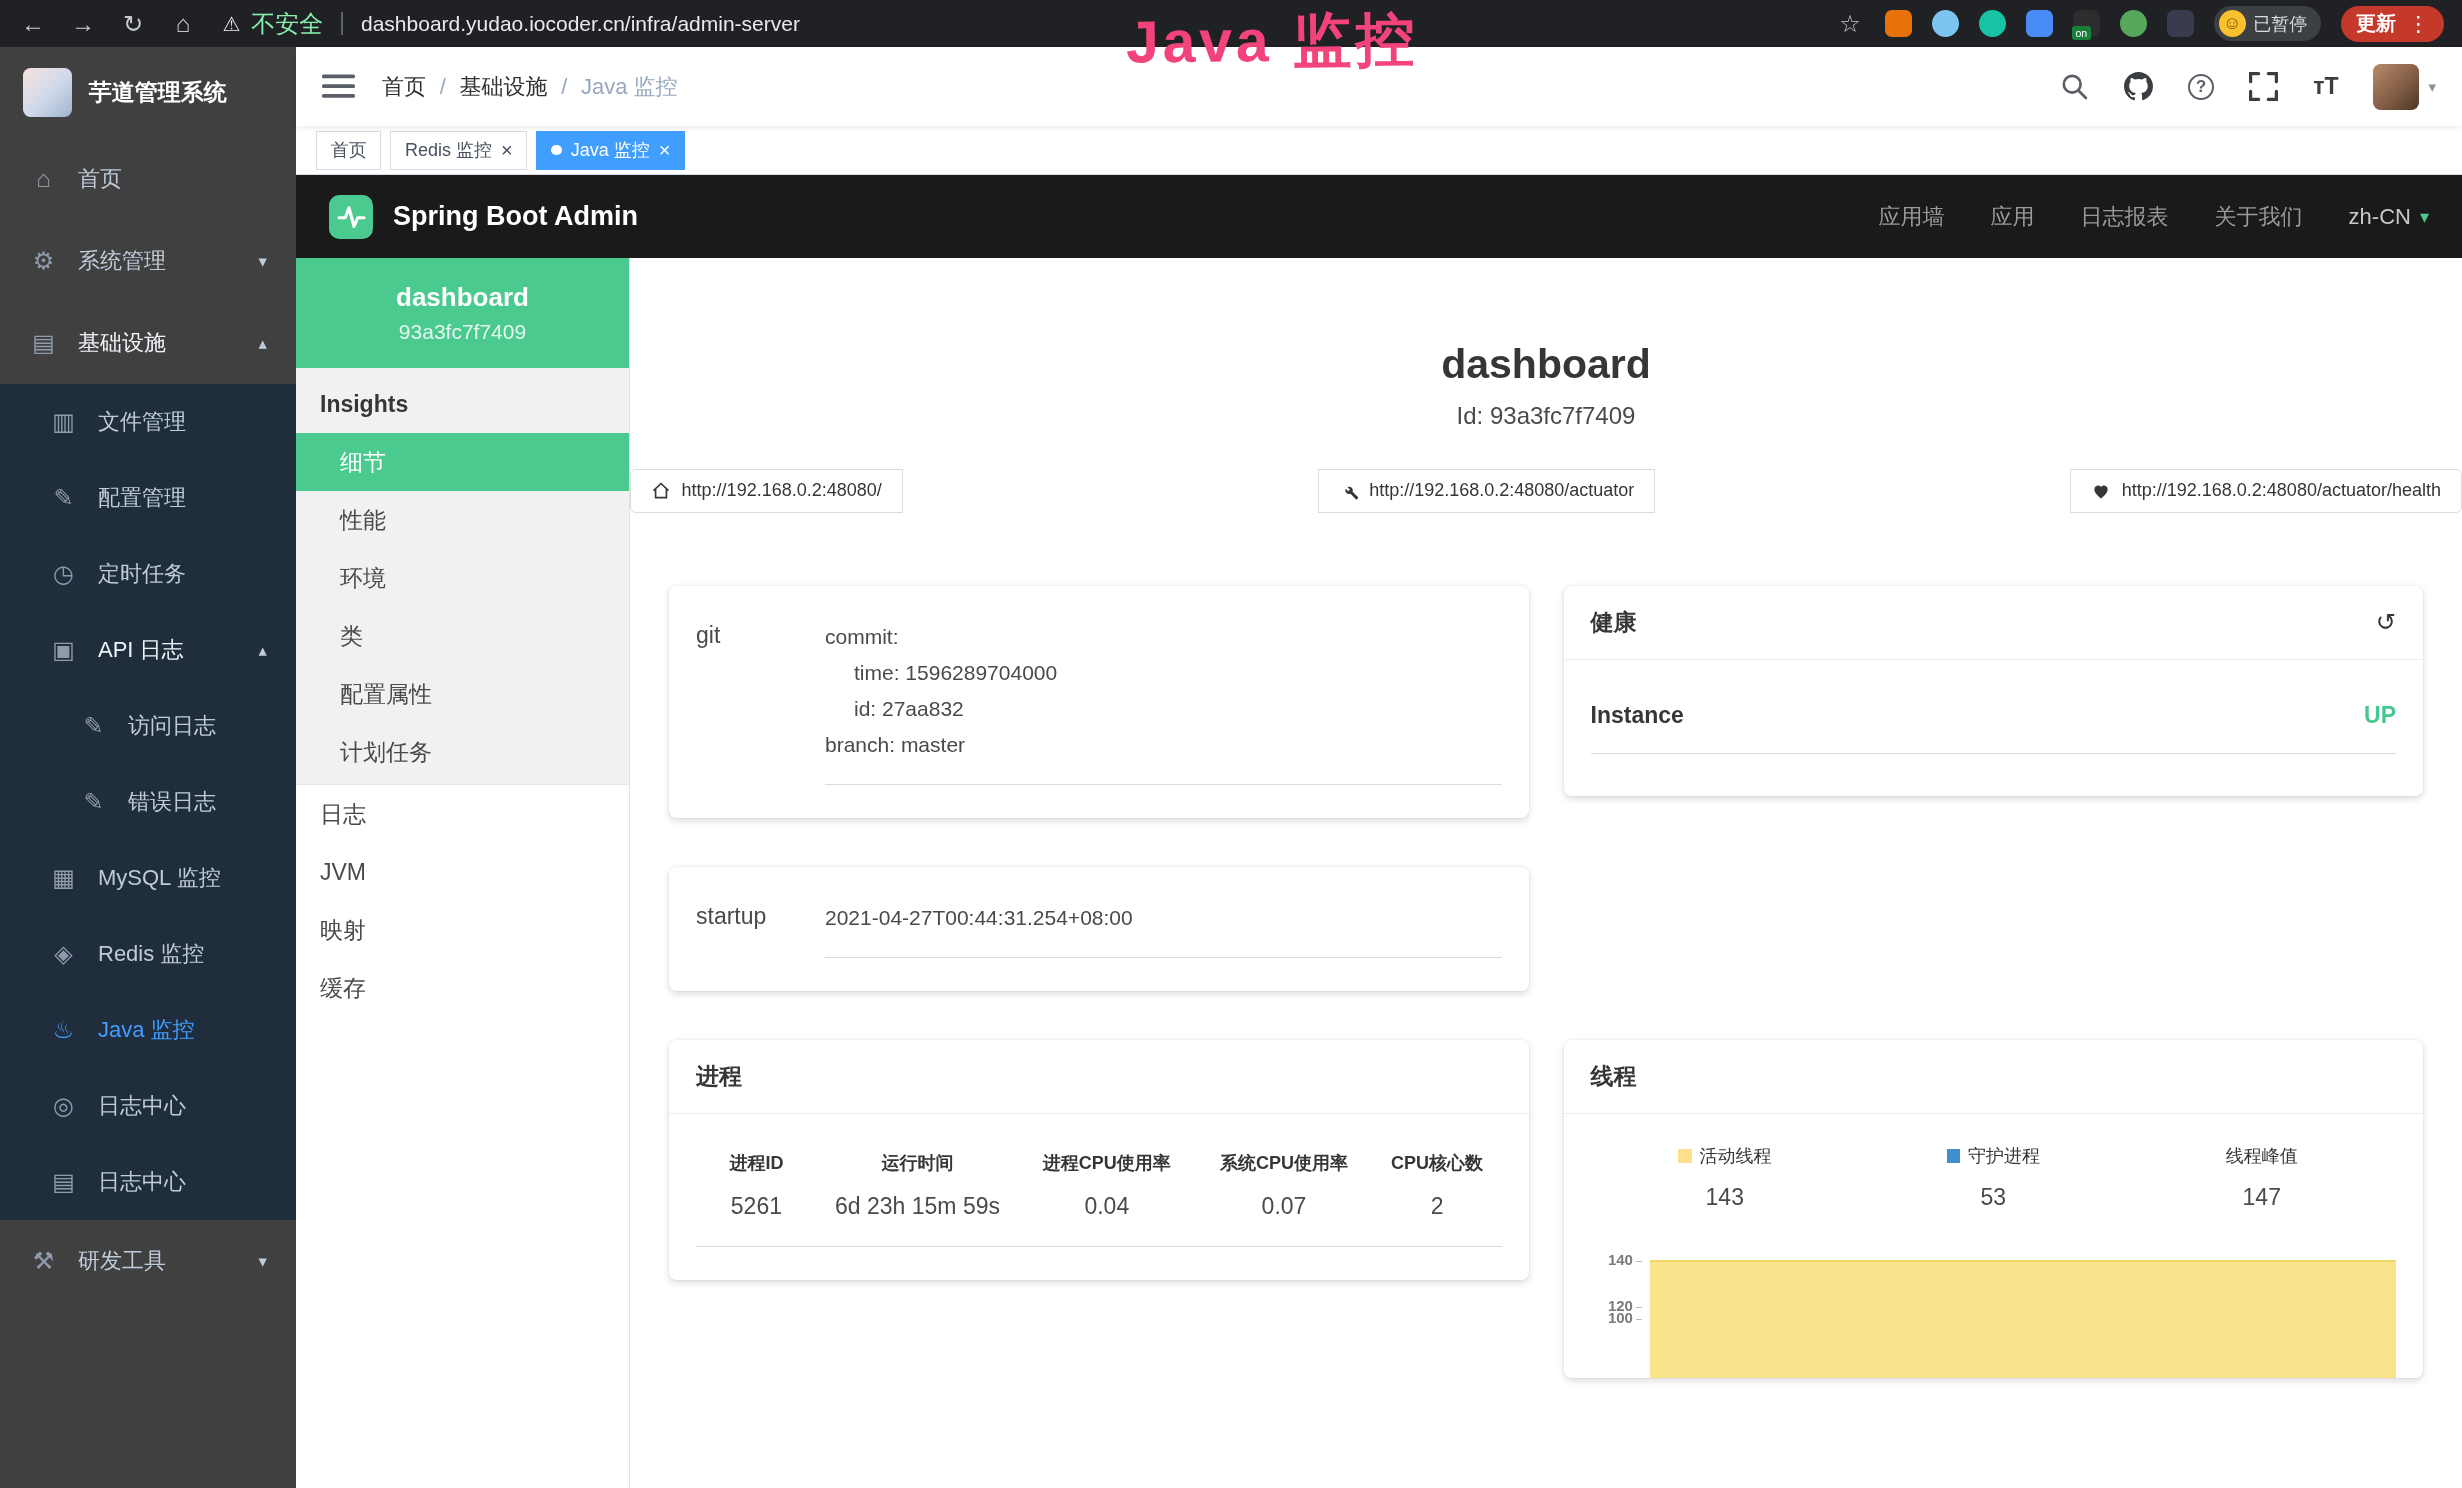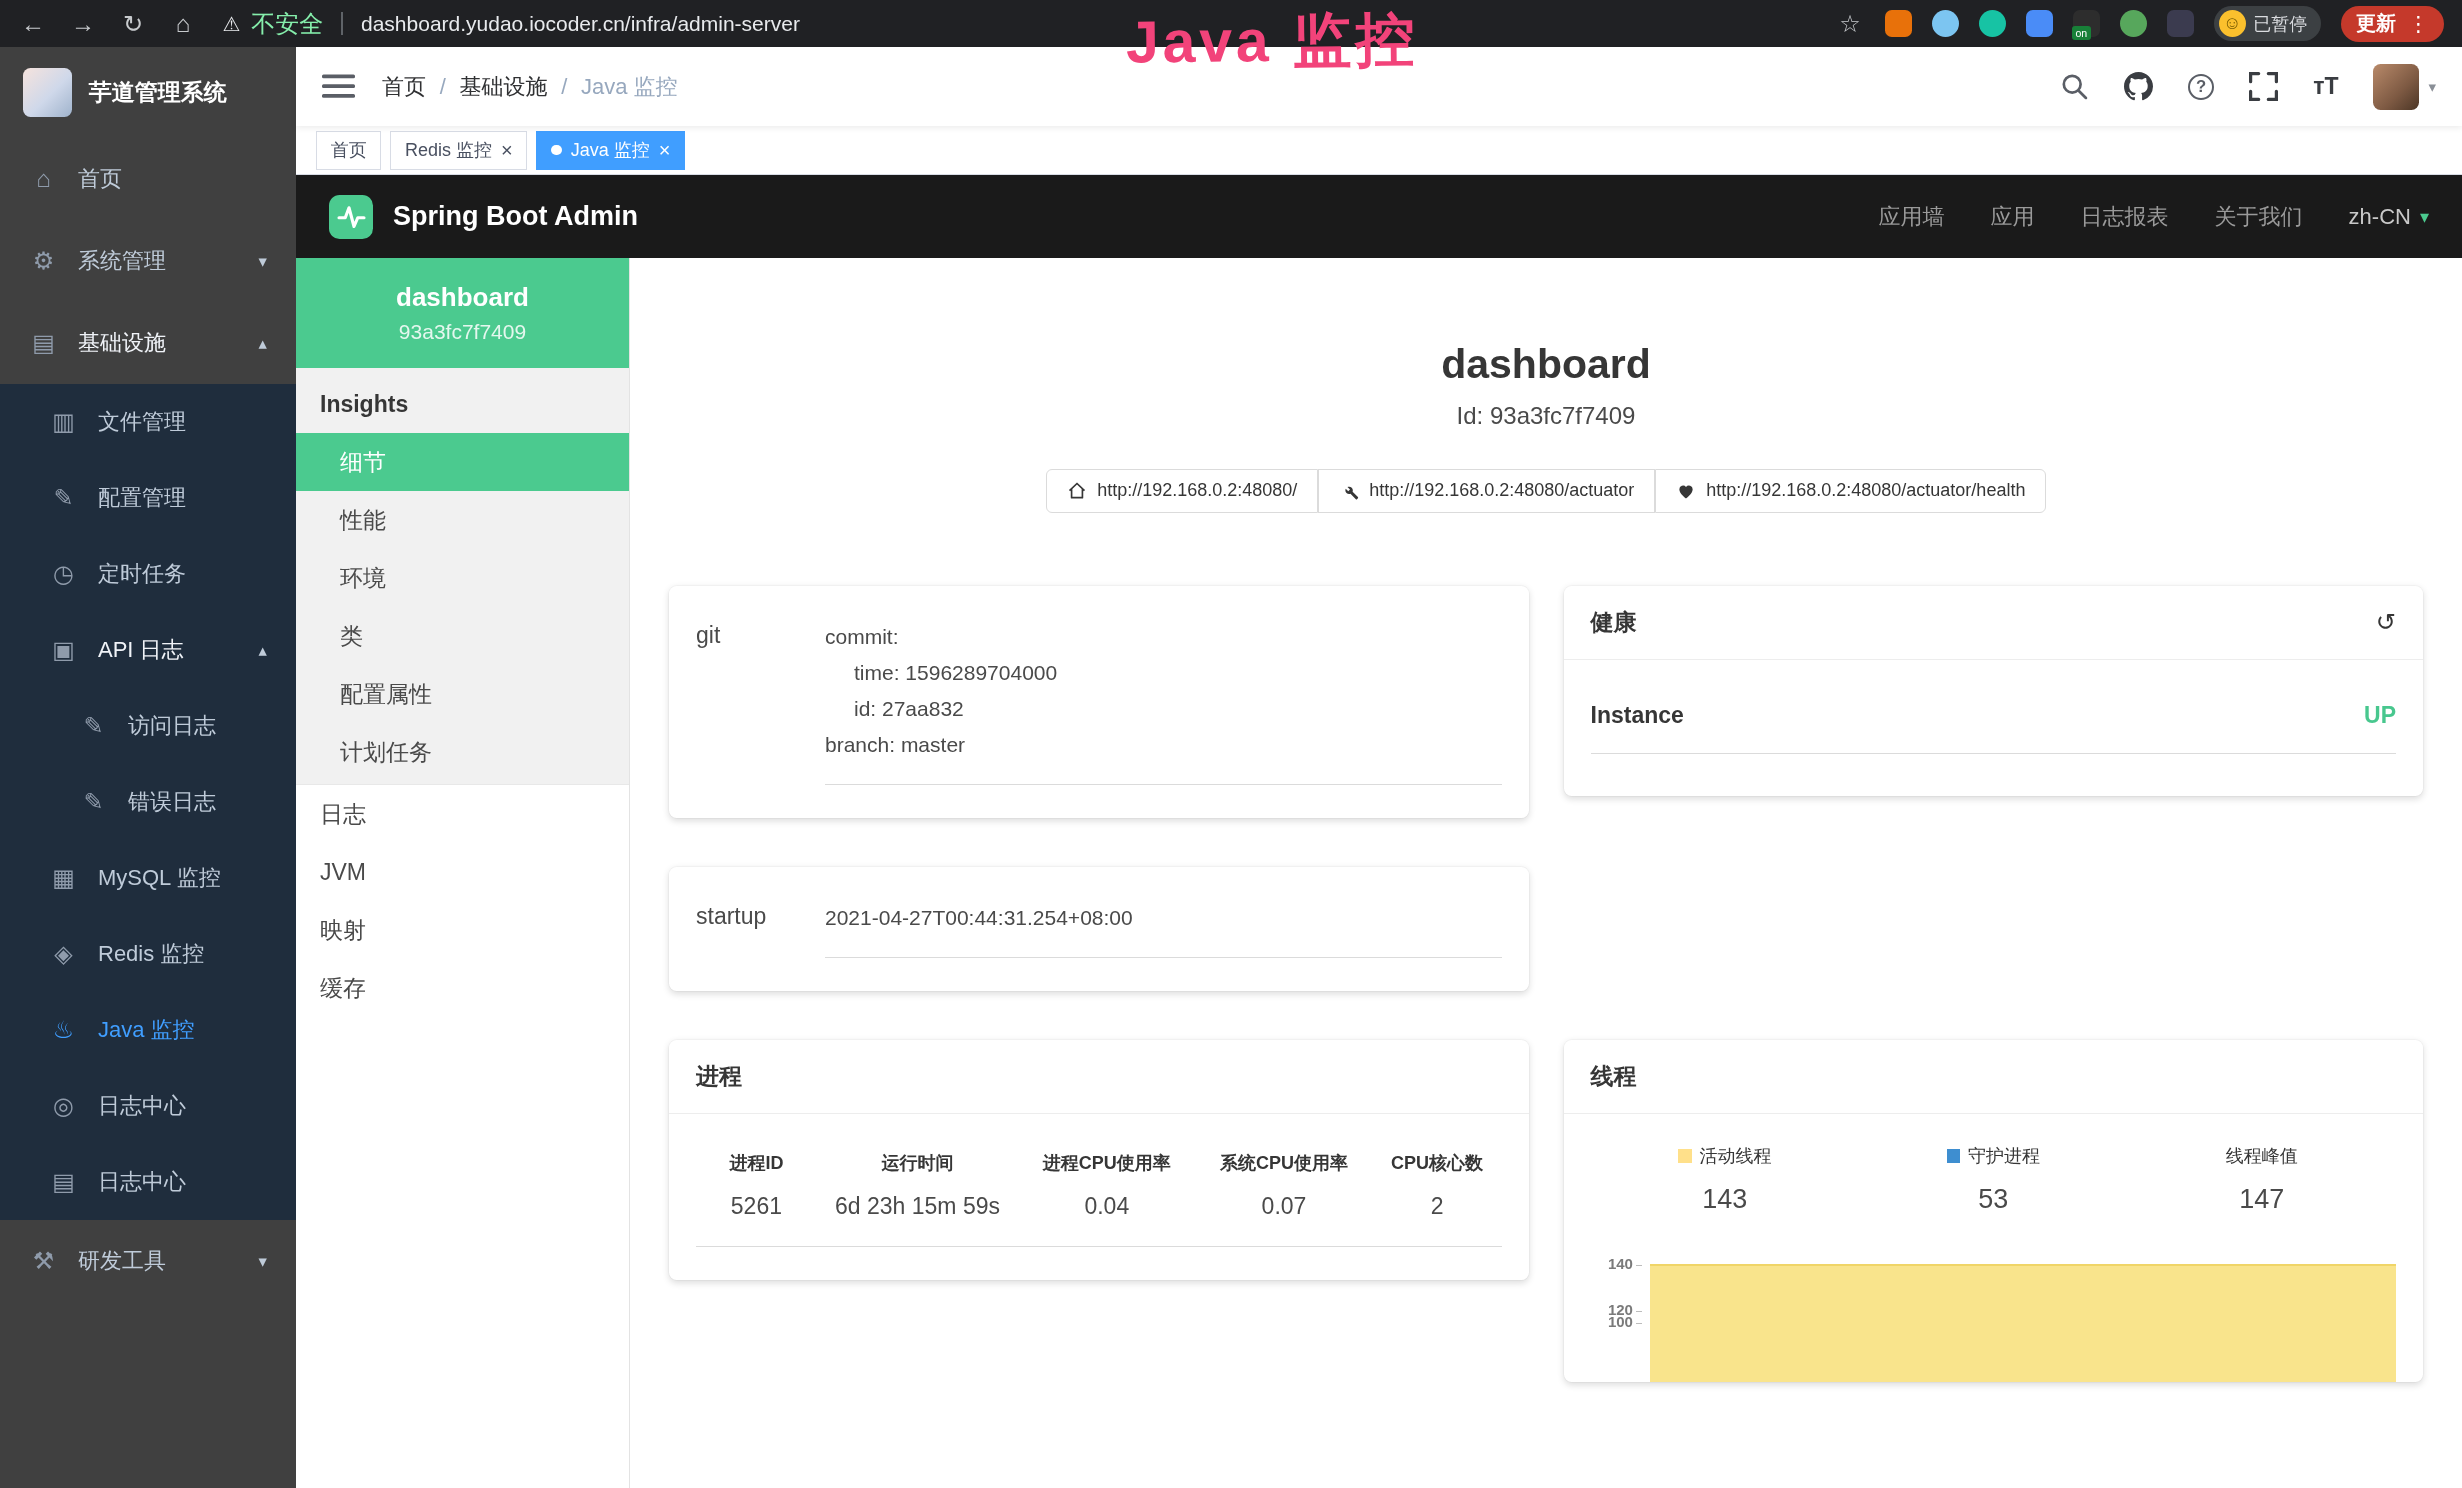--- a/index.html
+++ b/index.html
@@ -95,21 +95,21 @@
   .instance-id { font-size:21px; color:rgba(255,255,255,.85); }
   .side-group { background:#f1f1f1; padding-bottom:3px; border-bottom:0.8px solid #e8e8e8; }
   .group-label { font-size:23px; font-weight:700; color:#363636; padding:23px 24px 15px; }
   .side-item { height:58px; display:flex; align-items:center; padding-left:44px; font-size:23px; color:#4a4a4a; }
   .side-item.active { background:#4bca8f; color:#fff; }
   .side-item.top { padding-left:24px; background:#fff; }
 
   .sba-main { flex:1; background:#fff; min-width:0; overflow:hidden; }
   .inst-title { text-align:center; margin-top:83px; font-size:41px; font-weight:700; color:#363636; }
   .inst-sub { text-align:center; margin-top:13.7px; font-size:24px; color:#4a4a4a; }
-  .links-row { display:flex; justify-content:center; margin-top:39px;border-radius:20px; }
+  .links-row { display:flex; justify-content:space-between; margin-top:39px;border-radius:20px; }
   .link-btn { display:flex; align-items:center; gap:10.6px; border:0.8px solid #dbdbdb; background:#fff; height:44px;
     padding:0 20px; font-size:18px; color:#363636; margin-left:-0.8px; white-space:nowrap; }
   .link-btn.first { border-radius:6px 0 0 6px; margin-left:0; }
   .link-btn.last { border-radius:0 6px 6px 0; }
   .link-ic { width:20px; height:20px; flex:none; }
 
   .cards { display:grid; grid-template-columns:1fr 1fr; column-gap:35px; row-gap:49px; align-items:start;
     padding:73px 39px 0; }
   .card { background:#fff; border-radius:7.6px; box-shadow:0 2.3px 7.6px rgba(10,10,10,.14), 0 0 0 0.8px rgba(10,10,10,.03); }
   .c-info   { grid-column:1; grid-row:1; }
@@ -138,21 +138,21 @@
   .proc-table th { font-size:18px; font-weight:600; color:#363636; text-align:center; padding:4.6px 6px 18px; }
   .proc-table td { font-size:23px; color:#4a4a4a; text-align:center; padding:0 6px 26px; border-bottom:0.8px solid #dbdbdb; }
 
   .thr-body { padding:30px 27px 0; }
   .legend { display:flex; }
   .leg-col { flex:1; text-align:center; }
   .leg-label { font-size:18px; color:#363636; display:flex; align-items:center; justify-content:center; gap:7.6px; }
   .leg-sq { width:13.7px; height:13.7px; flex:none; }
   .sq-live { background:#ffe08a; }
   .sq-daemon { background:#3e8ed0; }
-  .leg-val { font-size:27px; color:#4a4a4a; margin-top:16.7px; }
+  .leg-val { font-size:23px; color:#4a4a4a; margin-top:16.7px; }
   .chart { display:flex; margin-top:46px; }
   .yaxis { width:59px; position:relative; flex:none; height:121px; }
   .ytick { position:absolute; right:7.6px; font-size:15px; color:#7a7a7a;font-weight:bold; }
   .ytick:after { content:""; display:inline-block; width:6px; height:1.5px; background:#bdbdbd; margin-left:3px; vertical-align:middle; }
   .yt-0 { top:-6px; } .yt-1 { top:40px; } .yt-2 { top:52px; }
   .plot { flex:1; position:relative; height:121px; }
   .area-live { position:absolute; left:0; right:0; top:3px; bottom:0; background:#f9e48c; border-top:2.3px solid #f0d568; }
 
   svg { display:block; }
 </style>

